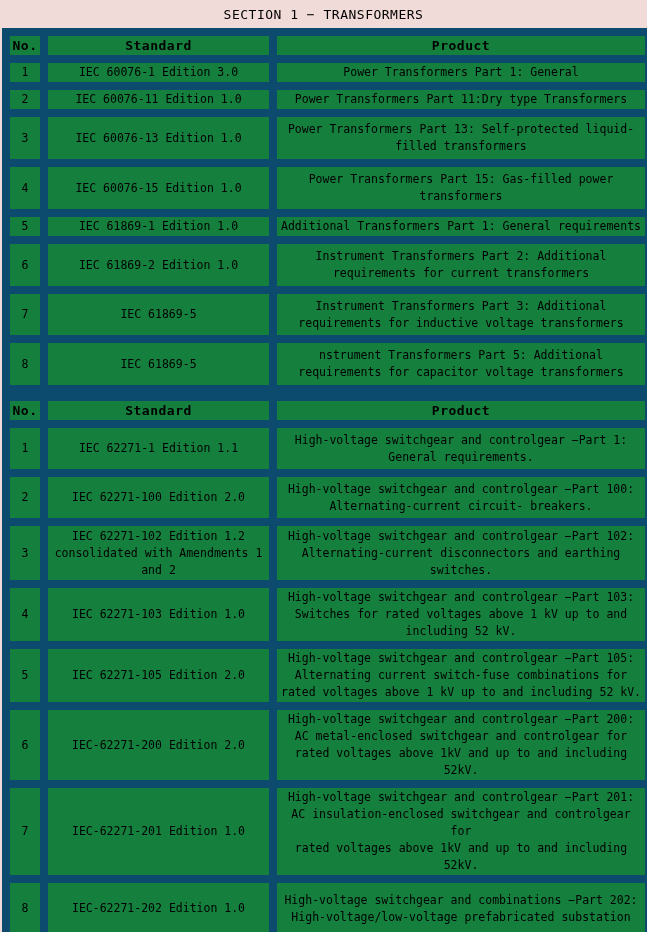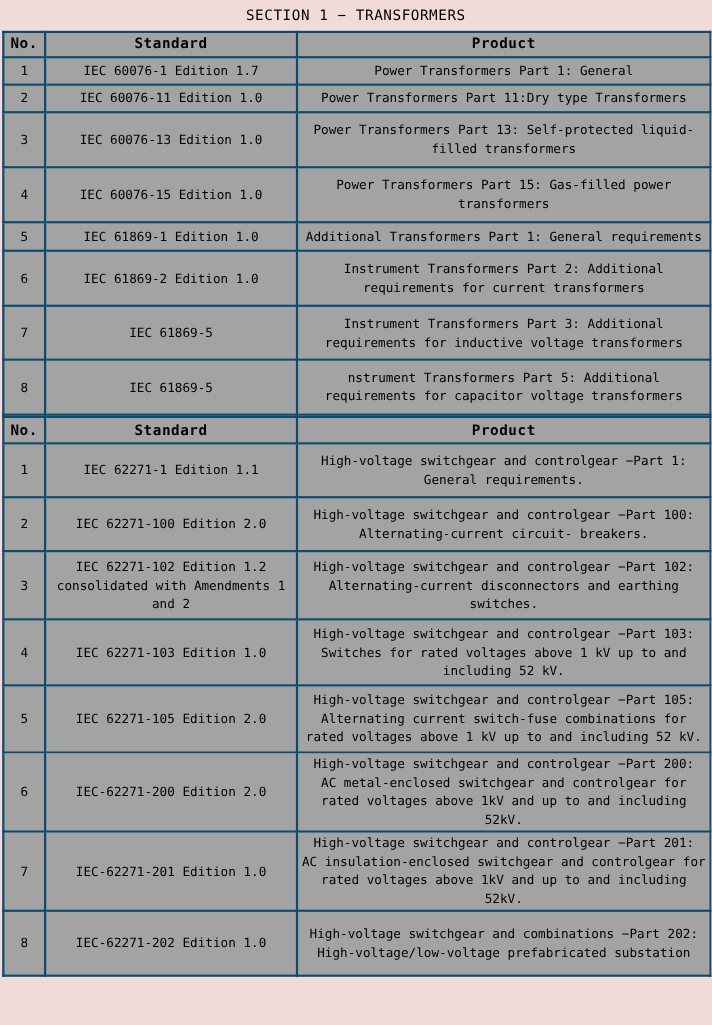--- a/index.html
+++ b/index.html
@@ -28,24 +28,24 @@
   #title2 { padding: 18px 0 11px 0; }
   table {
     border-collapse: collapse;
     width: 643px;
     table-layout: fixed;
   }
   col.c-no   { width: 38px; }
   col.c-std  { width: 229px; }
   col.c-prod { width: 376px; }
   th, td {
-    border: 2px solid #0c4a6e;
+    border: 8px solid #0c4a6e;
     text-align: center;
     vertical-align: middle;
-    background: #a3a3a3;
+    background: #15803d;
     overflow: hidden;
   }
   th {
     font-size: 13px;
     font-weight: bold;
     letter-spacing: 0.5px;
     padding: 2px;
     white-space: normal;
   }
   td {
@@ -88,21 +88,21 @@
         <col class="c-prod">
       </colgroup>
     <tbody>
         <tr>
       <th>No.</th>
       <th>Standard</th>
       <th>Product</th>
     </tr>
     <tr>
       <td>1</td>
-      <td>IEC 60076-1 Edition 1.7</td>
+      <td>IEC 60076-1 Edition 3.0</td>
       <td>Power Transformers Part 1: General</td>
     </tr>
     <tr>
       <td>2</td>
       <td>IEC 60076-11 Edition 1.0</td>
       <td>Power Transformers Part 11:Dry type Transformers</td>
     </tr>
     <tr>
       <td>3</td>
       <td>IEC 60076-13 Edition 1.0</td>

